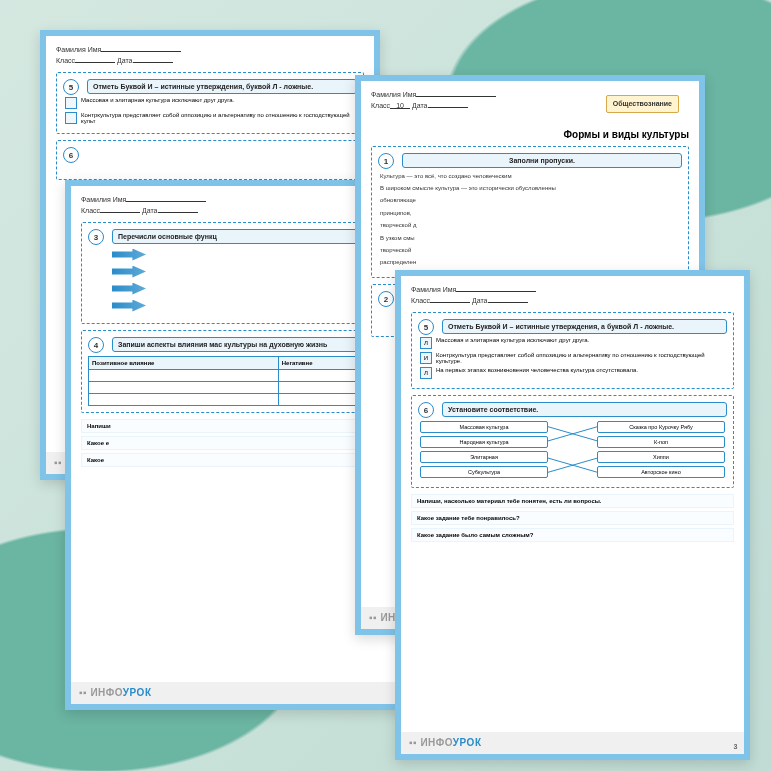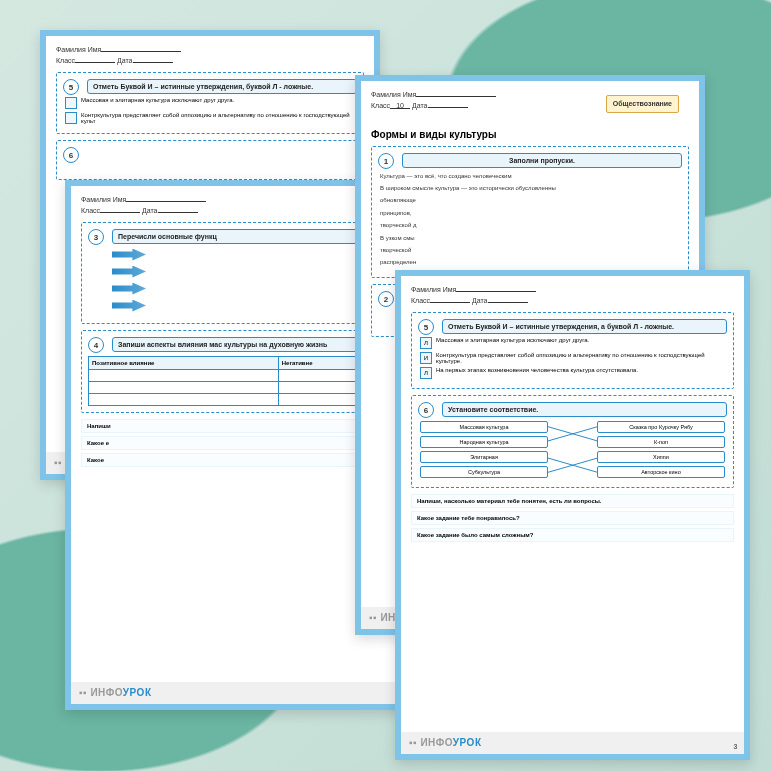--- a/index.html
+++ b/index.html
@@ -112,21 +112,21 @@
     position: absolute;
     right: 10px; top: 6px;
     background: #fff3d0;
     border: 1px solid #d6a84a;
     font-size: 7px;
     font-weight: bold;
     padding: 3px 6px;
     border-radius: 2px;
   }
   .main-title {
-    text-align: left;
+    text-align: right;
     font-size: 10px;
     font-weight: bold;
     margin: 18px 0 6px;
   }
   .tbl {
     border-collapse: collapse;
     width: 100%;
     margin-top: 4px;
   }
   .tbl th, .tbl td {

